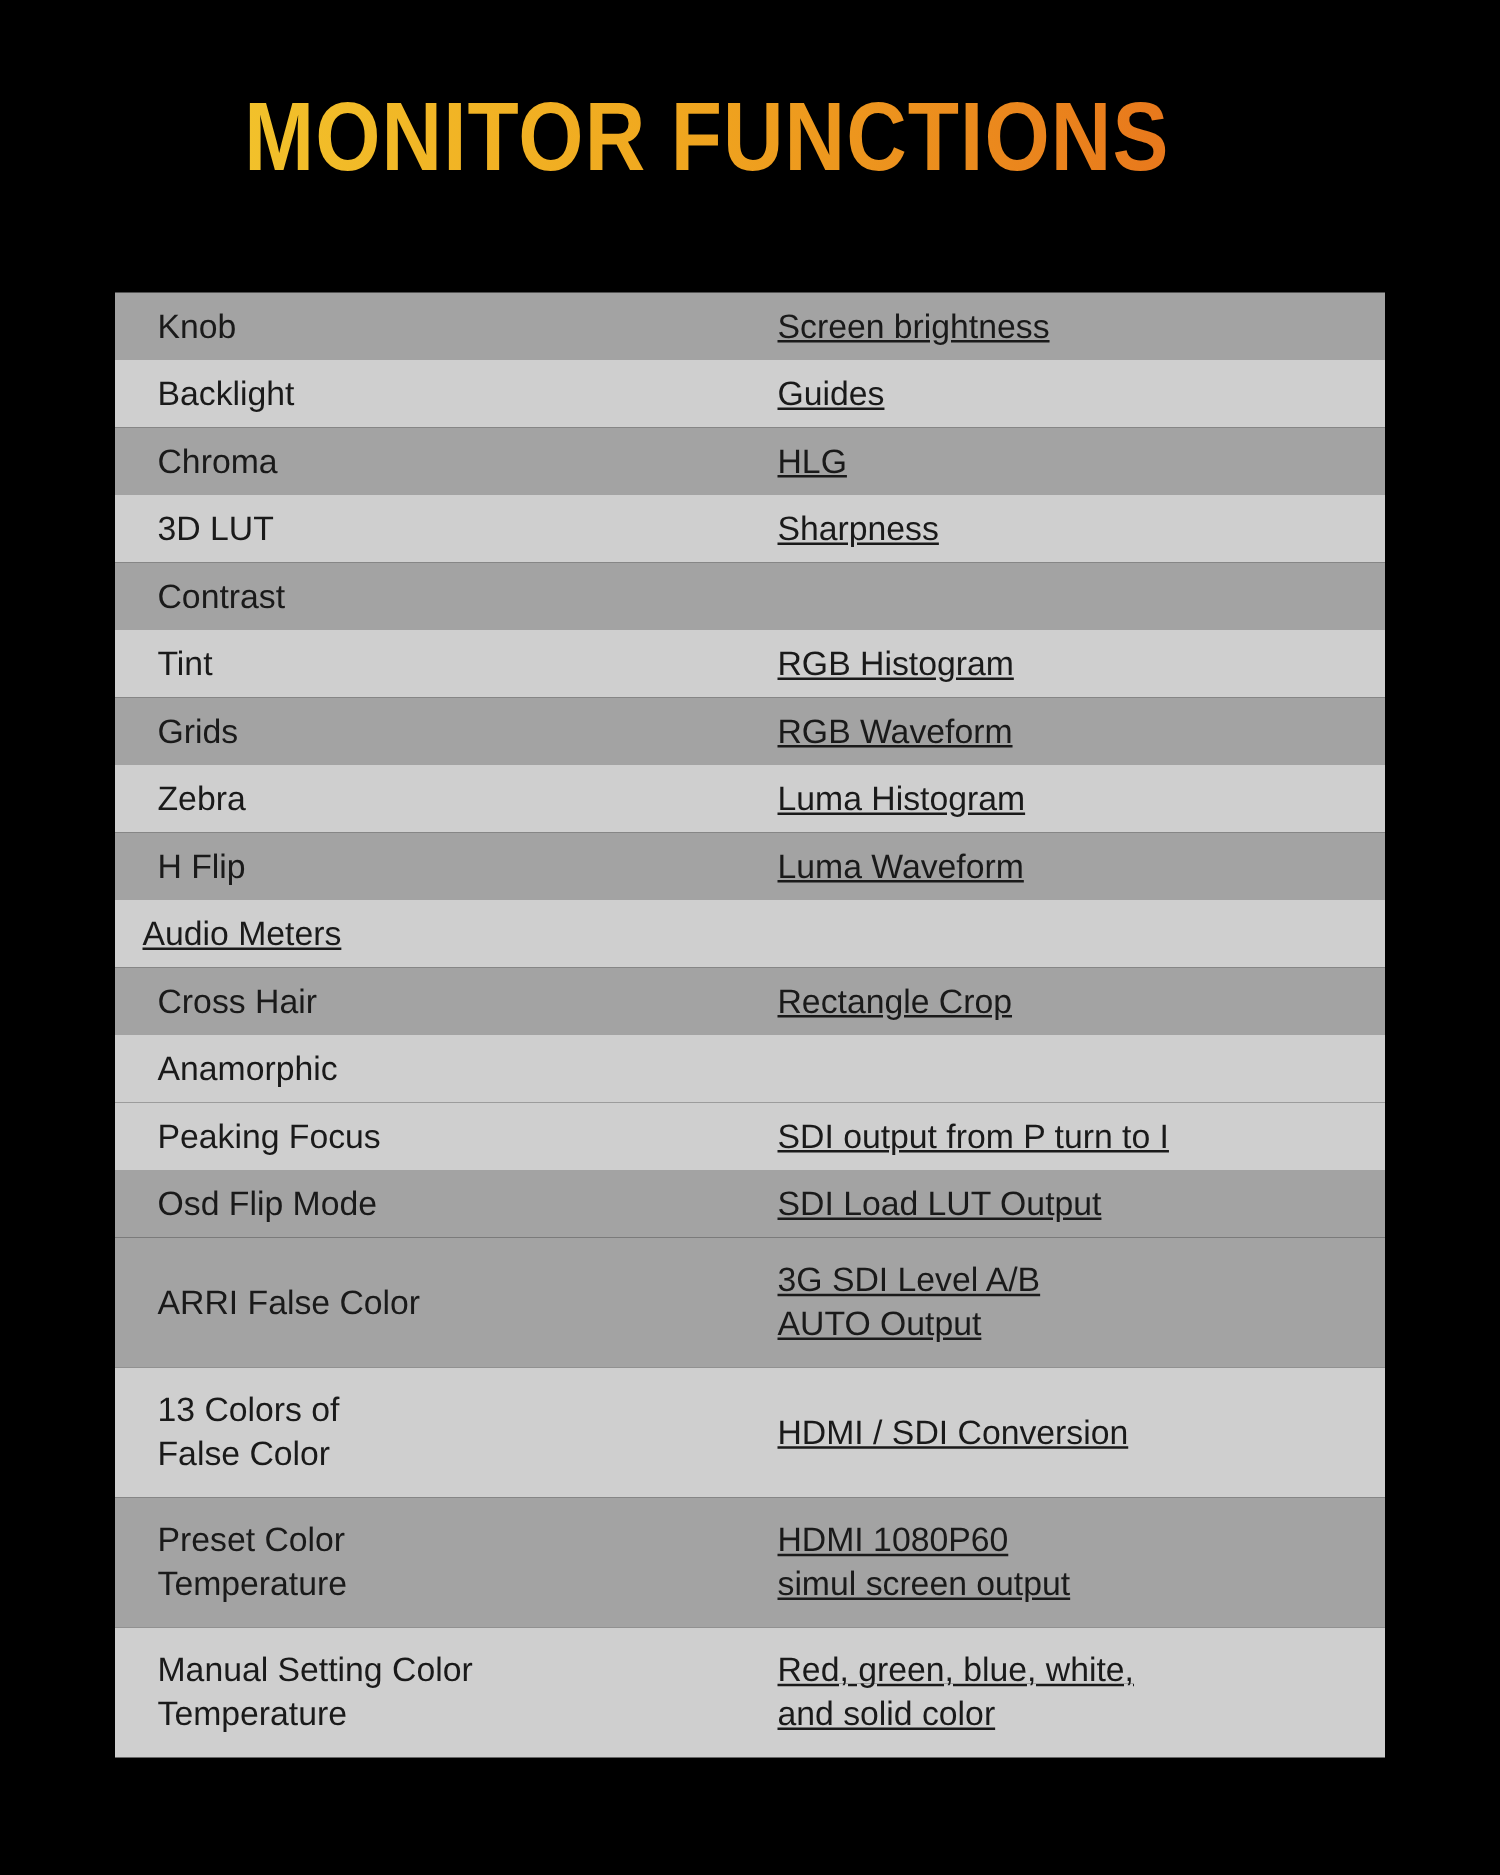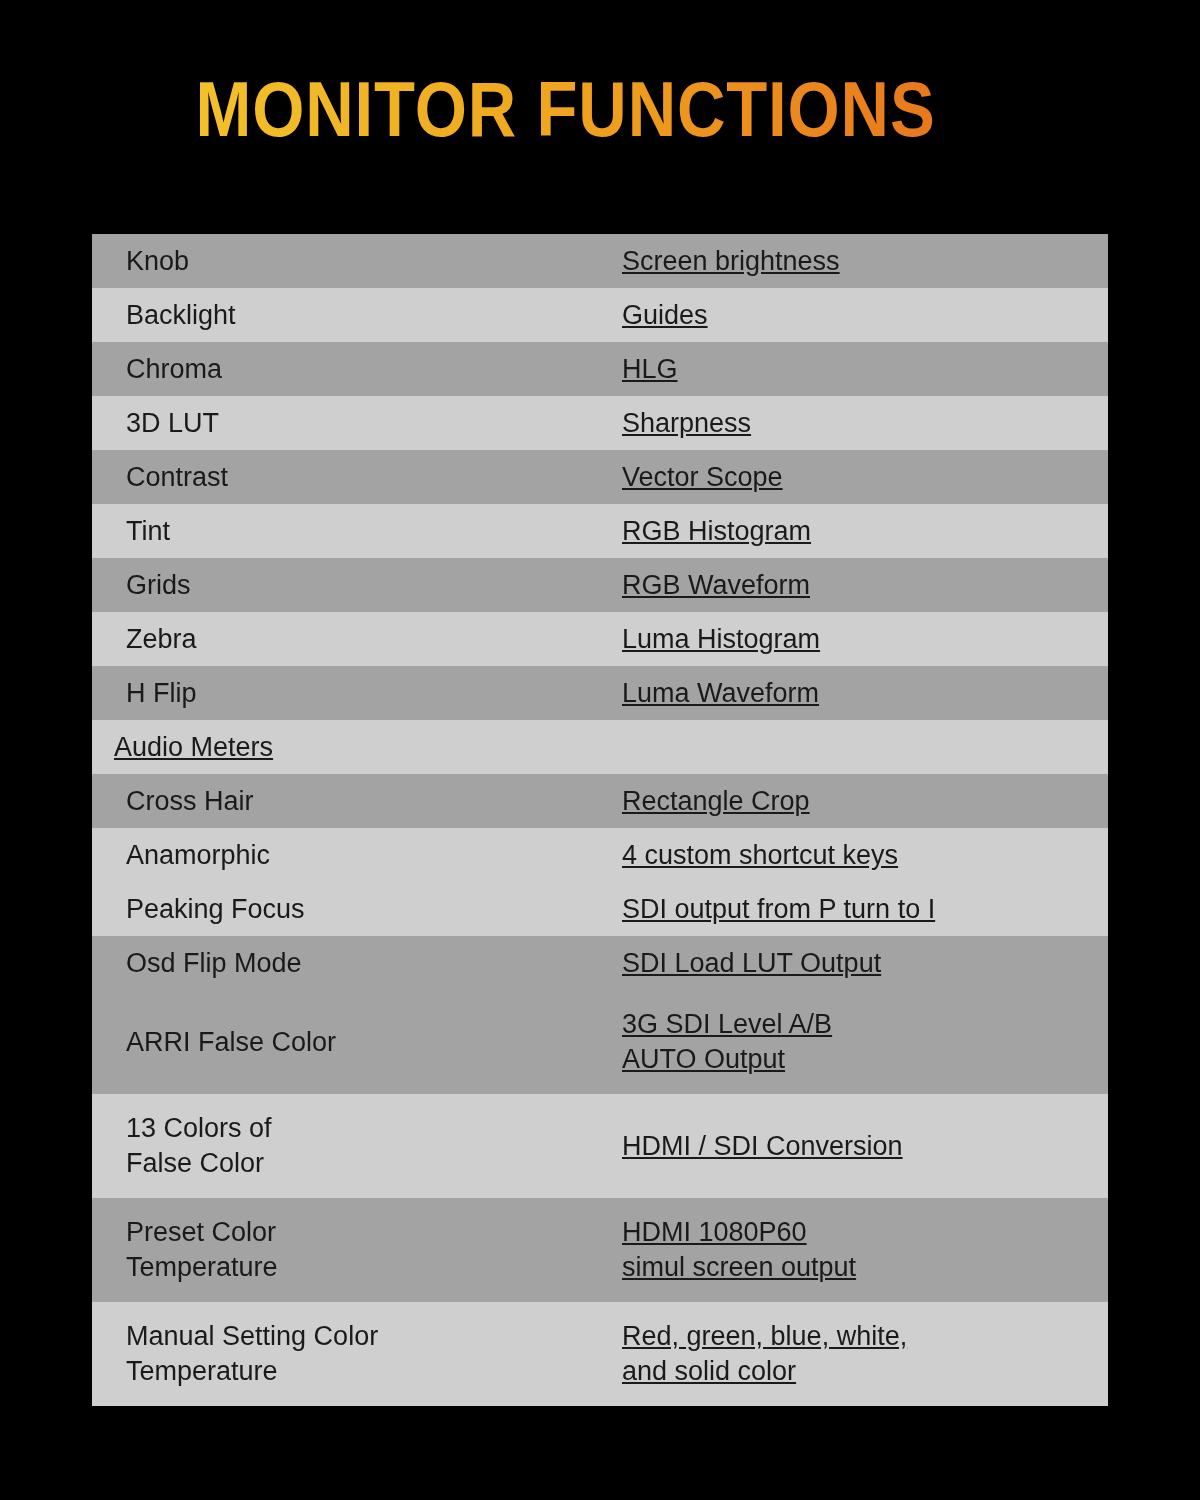--- a/index.html
+++ b/index.html
@@ -108,23 +108,20 @@
           <span>3D LUT</span>
         </div>
         <div class="cell right">
           <span>Sharpness</span>
         </div>
       </div>
       <div class="row odd">
         <div class="cell left">
           <span>Contrast</span>
         </div>
-        <div class="cell right">
-          <span>Vector Scope</span>
-        </div>
       </div>
       <div class="row even">
         <div class="cell left">
           <span>Tint</span>
         </div>
         <div class="cell right">
           <span>RGB Histogram</span>
         </div>
       </div>
       <div class="row odd">
@@ -160,23 +157,20 @@
         <div class="cell left">
           <span>Cross Hair</span>
         </div>
         <div class="cell right">
           <span>Rectangle Crop</span>
         </div>
       </div>
       <div class="row even">
         <div class="cell left">
           <span>Anamorphic</span>
-        </div>
-        <div class="cell right">
-          <span>4 custom shortcut keys</span>
         </div>
       </div>
       <div class="row even">
         <div class="cell left">
           <span>Peaking Focus</span>
         </div>
         <div class="cell right">
           <span>SDI output from P turn to I</span>
         </div>
       </div>

